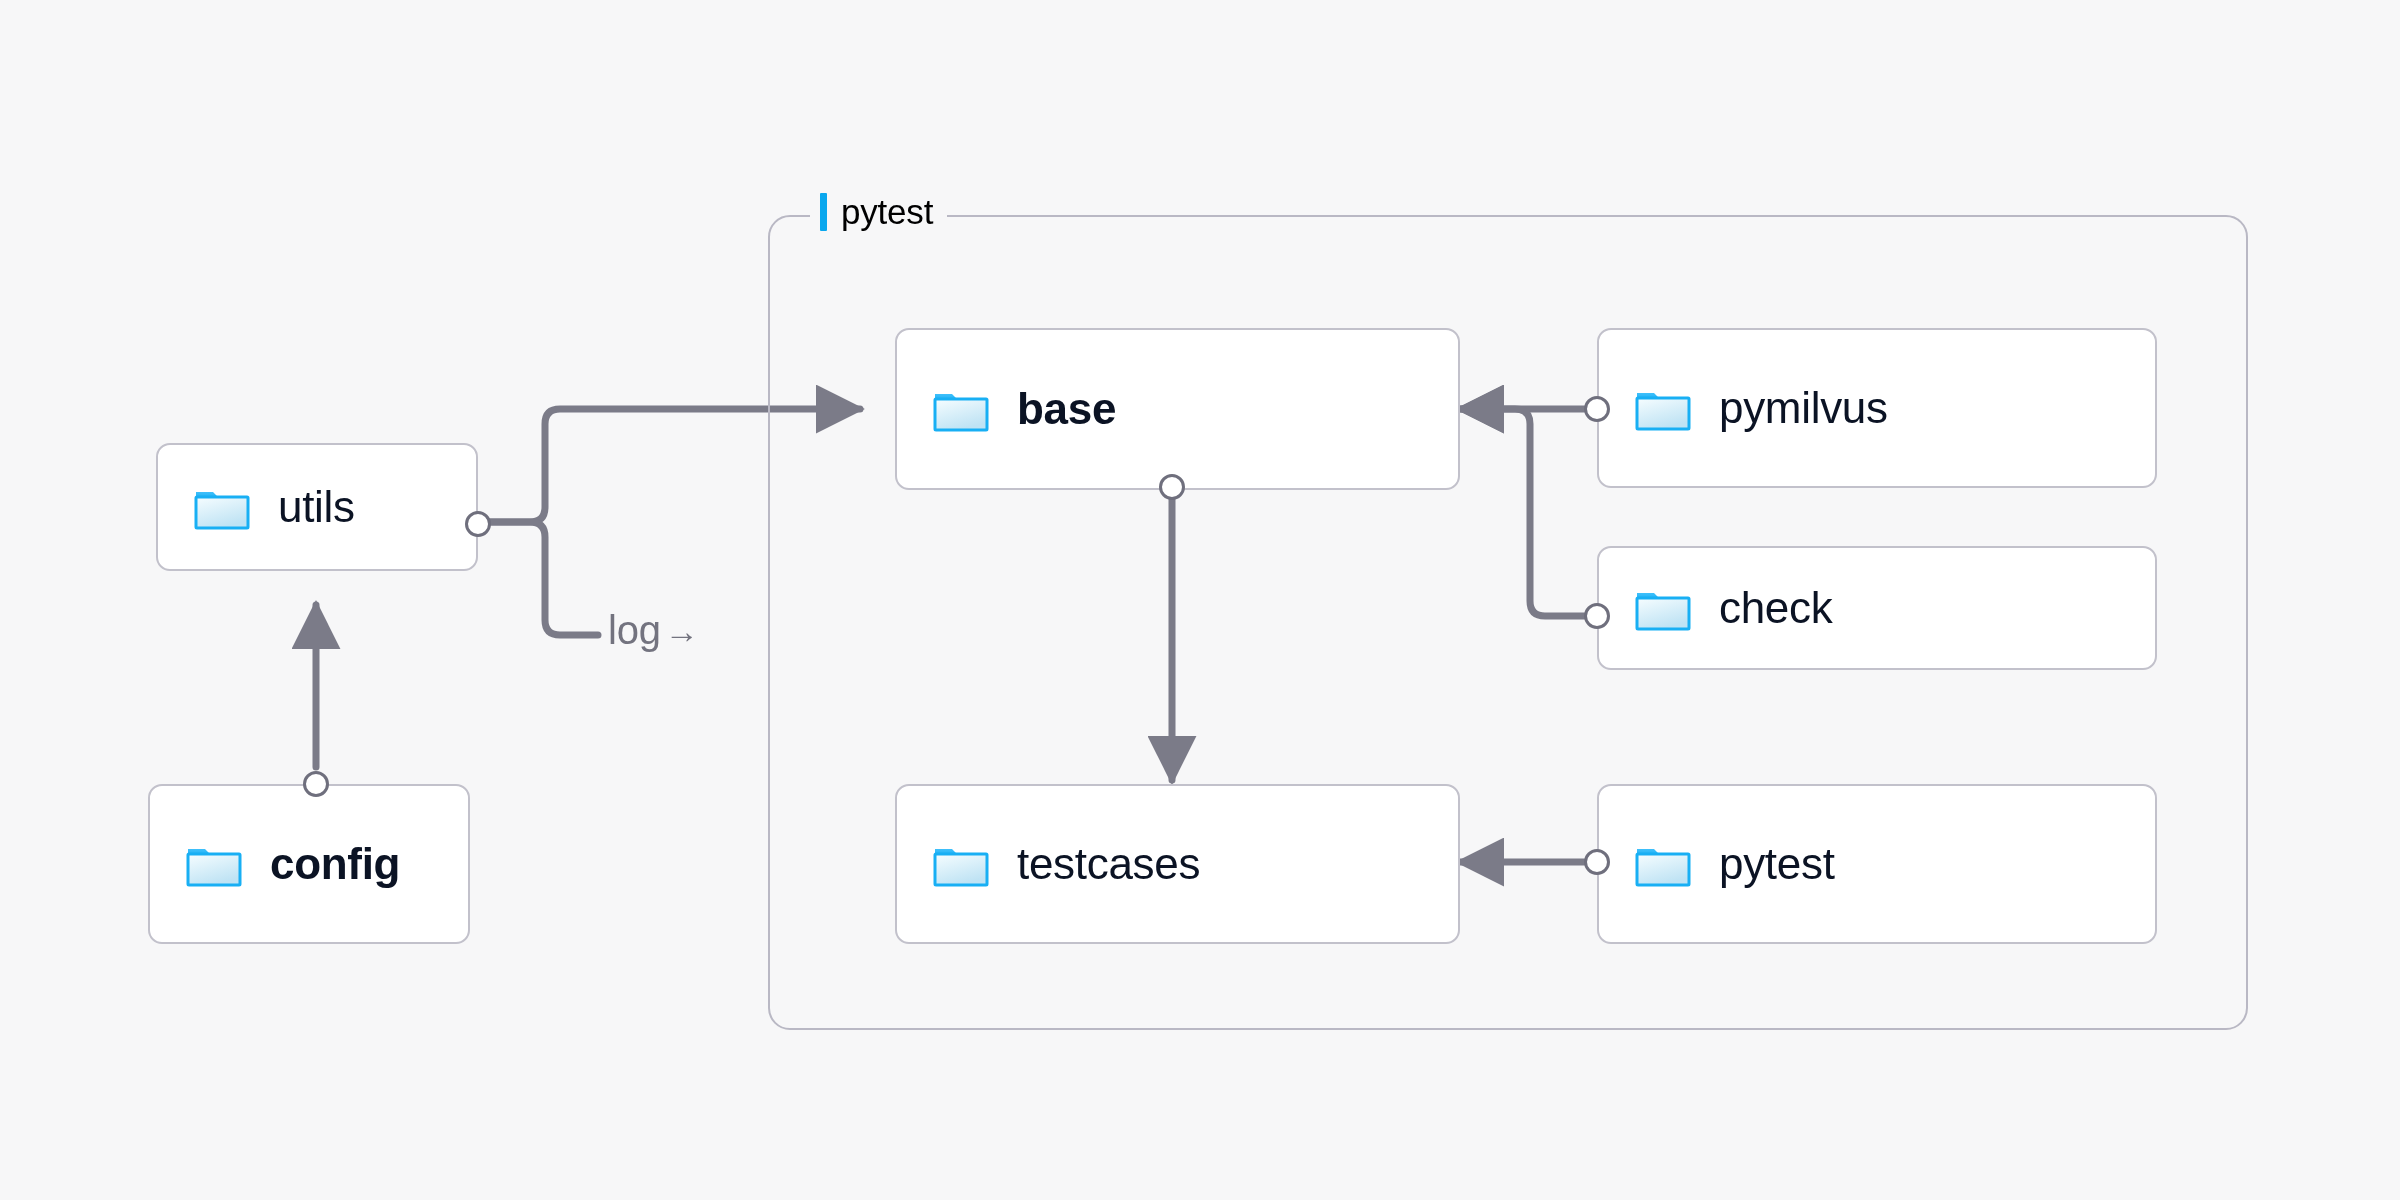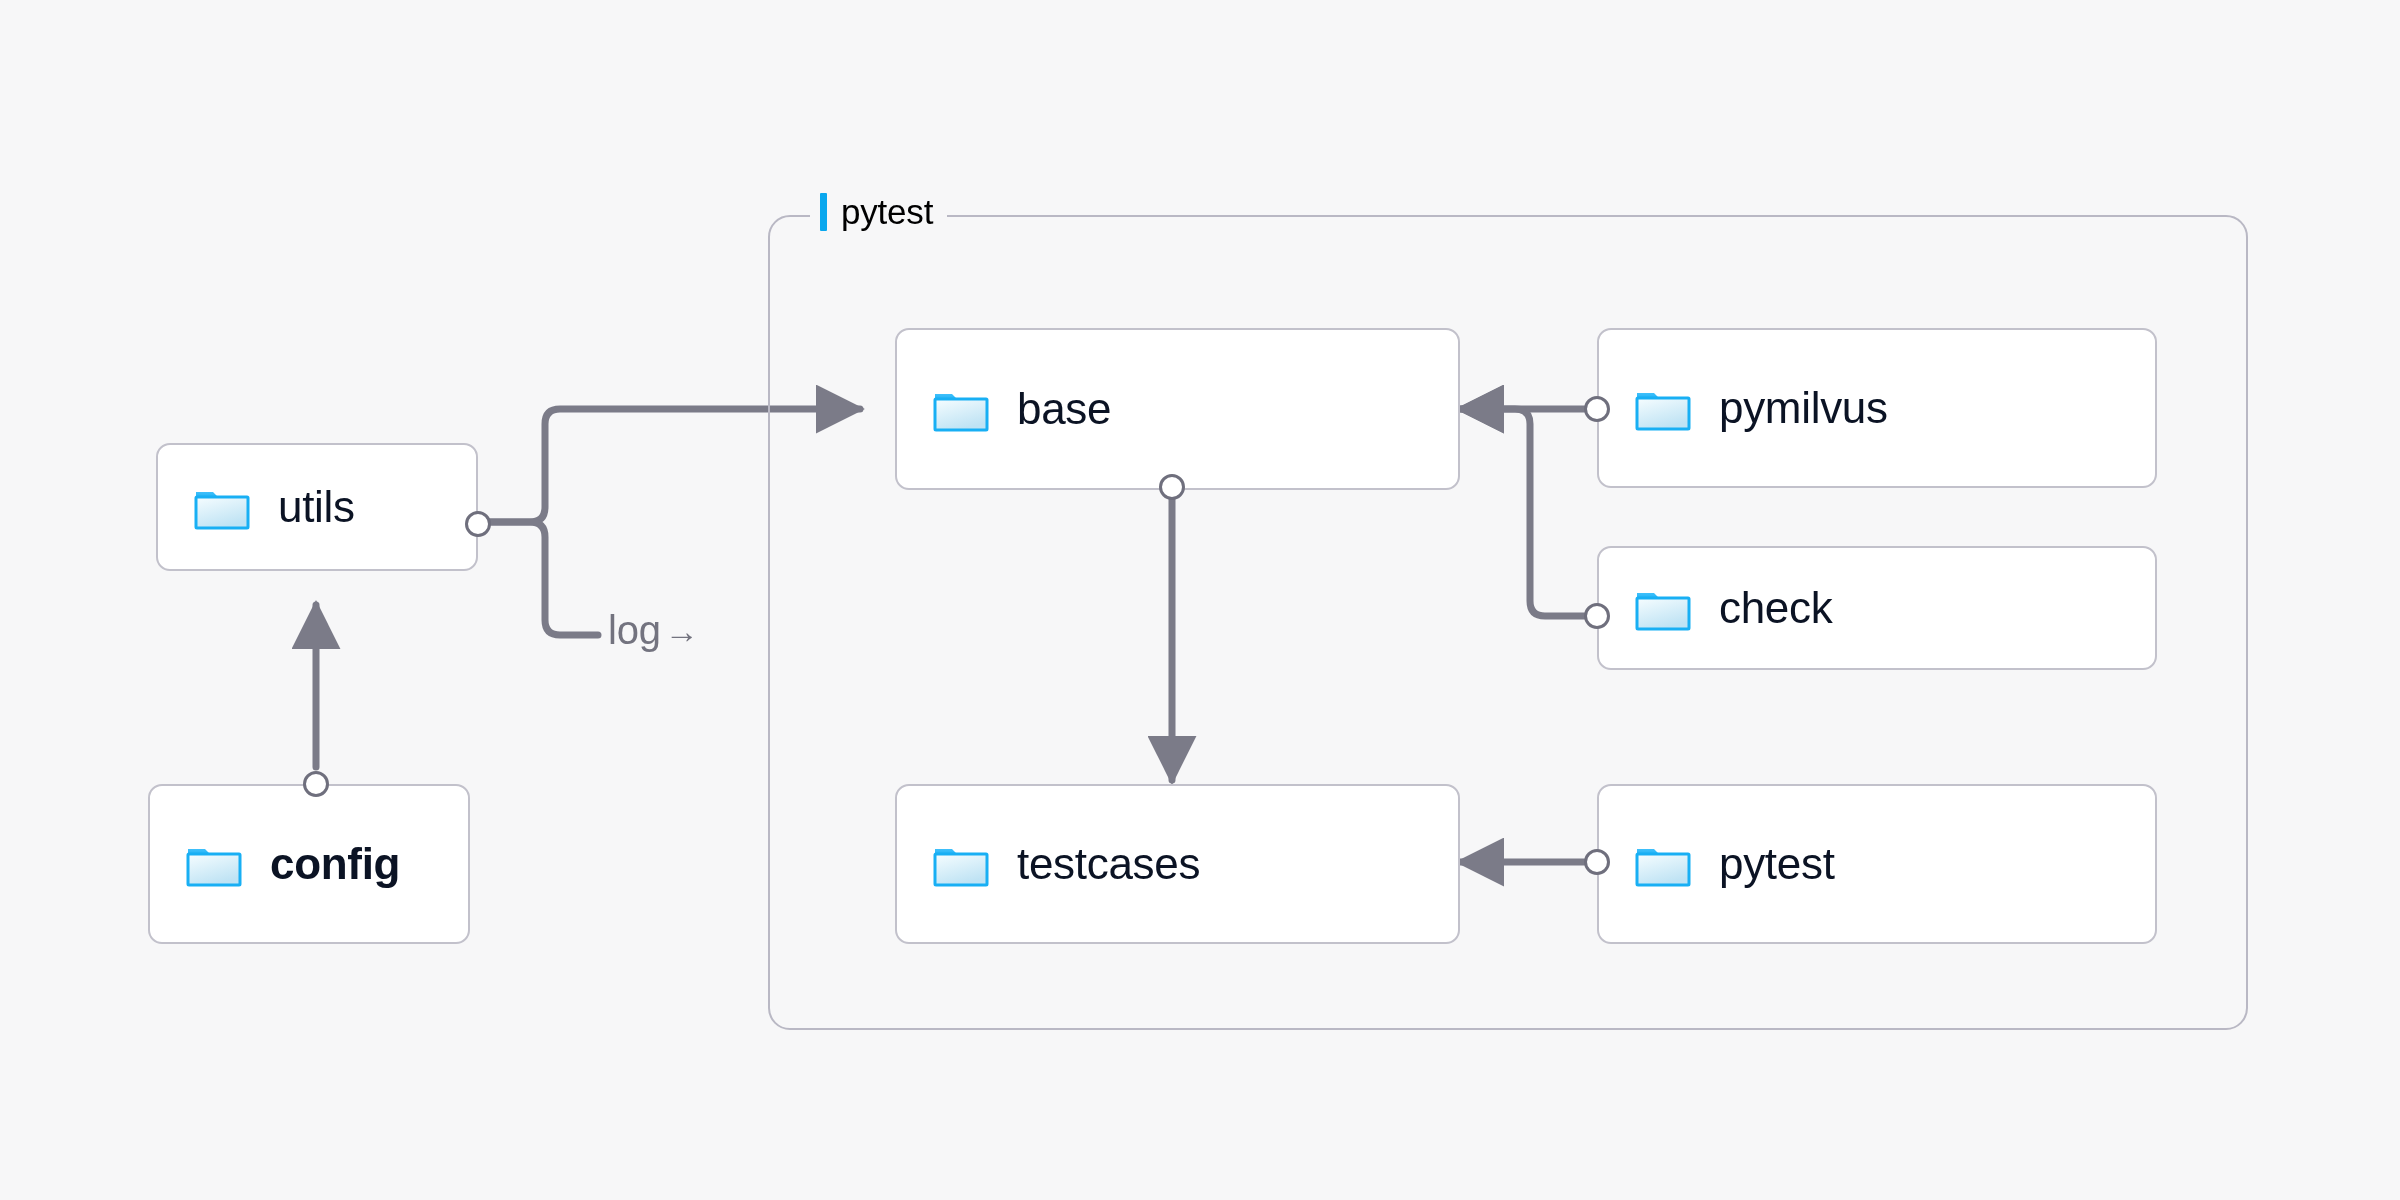--- a/index.html
+++ b/index.html
@@ -167,21 +167,21 @@
 
   <div class="node" style="left:148px; top:784px; width:322px; height:160px;font-weight:bold;">
     <svg class="folder-icon" viewBox="0 0 56 48">
       <path d="M2 9 h17 l5 5 h30 v4 H2 Z" fill="url(#folderTab)"></path>
       <rect x="2" y="14" width="52" height="31" rx="1" fill="url(#folderGrad)" stroke="#18aff4" stroke-width="3"></rect>
     </svg>
     <span class="node-label">config</span>
   </div>
   <div class="port" style="left:303px; top:771px;"></div>
 
-  <div class="node" style="left:895px; top:328px; width:565px; height:162px;">
+  <div class="node" style="left:895px; top:328px; width:565px; height:162px;font-weight:bold;">
     <svg class="folder-icon" viewBox="0 0 56 48">
       <path d="M2 9 h17 l5 5 h30 v4 H2 Z" fill="url(#folderTab)"></path>
       <rect x="2" y="14" width="52" height="31" rx="1" fill="url(#folderGrad)" stroke="#18aff4" stroke-width="3"></rect>
     </svg>
     <span class="node-label">base</span>
   </div>
   <div class="port" style="left:1159px; top:474px;"></div>
 
   <div class="node" style="left:1597px; top:328px; width:560px; height:160px;">
     <svg class="folder-icon" viewBox="0 0 56 48">

